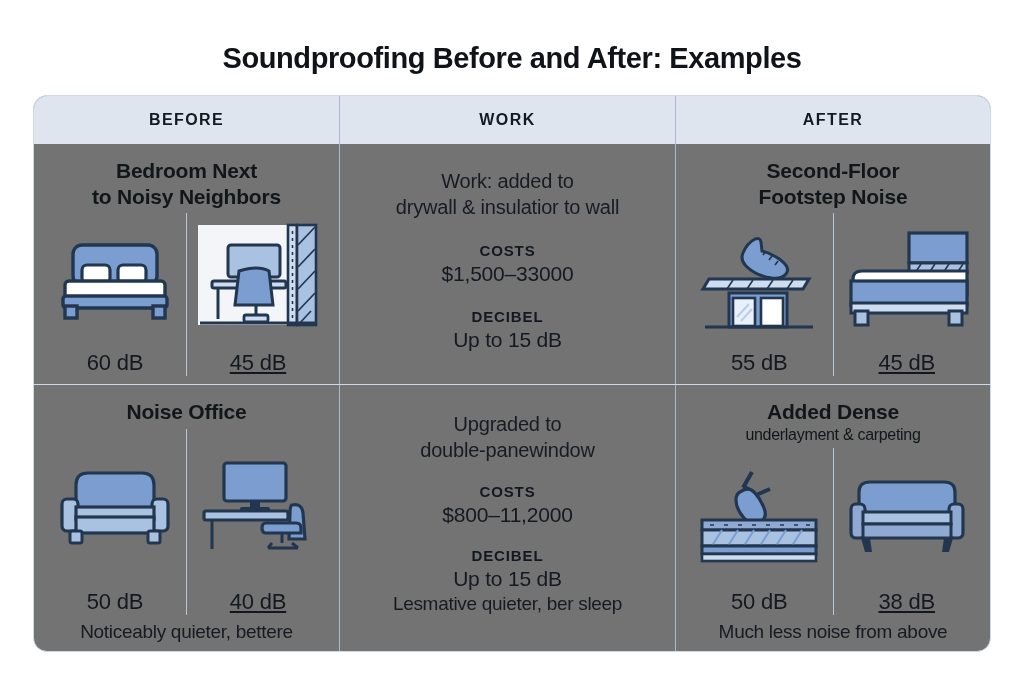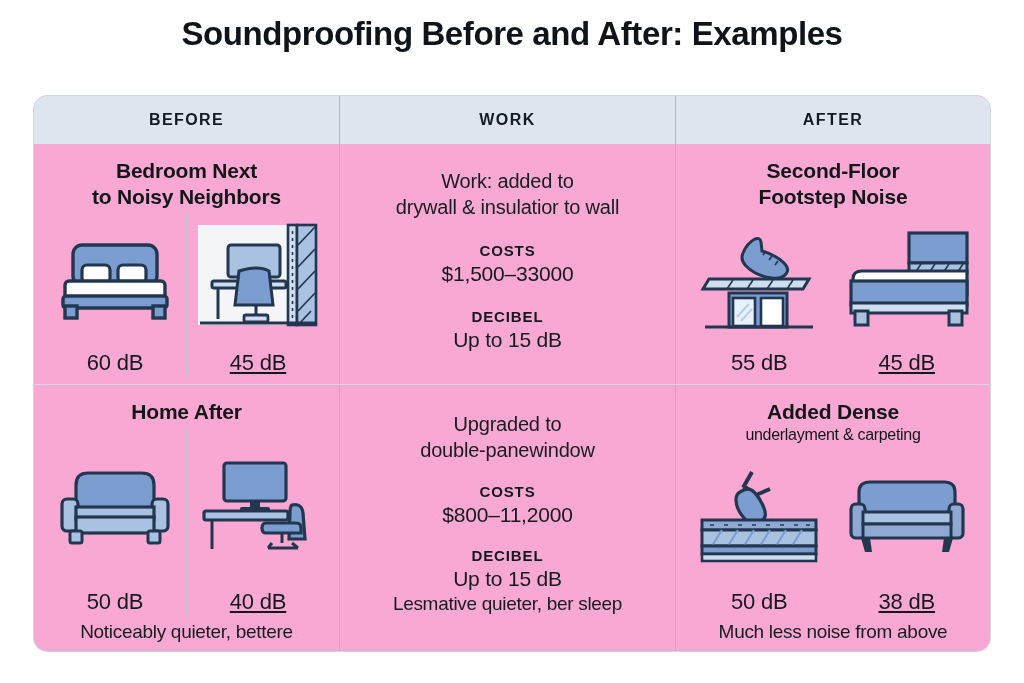--- a/index.html
+++ b/index.html
@@ -18,39 +18,39 @@
   .page {
     position: relative;
     width: 1024px;
     height: 683px;
     box-sizing: border-box;
   }
 
   
   .title {
     text-align: center;
-    font-size: 33px;
+    font-size: 29px;
     font-weight: bold;
     letter-spacing: -0.4px;
     color: #101419;
-    padding-top: 15px;
+    padding-top: 42px;
     line-height: 1.15;
   }
 
   
   .card {
     position: absolute;
     left: 33px;
     top: 95px;
     width: 958px;
     height: 557px;
     box-sizing: border-box;
     border: 1px solid #cfd9e6;
     border-radius: 14px;
-    background: #f9a8d4;
+    background: #737373;
     overflow: hidden;
     display: flex;
     flex-direction: column;
   }
 
   
   .thead {
     display: flex;
     height: 48px;
     background: #dfe5ef;
@@ -326,21 +326,21 @@
               <div class="db">45 dB</div>
             </div>
           </div>
         </div>
       </div>
 
       <div class="row row-2">
 
         <div class="cell col-before">
           <div class="case-title">
-            <span>Home After</span><br>
+            <span>Noise Office</span><br>
           </div>
           <div class="pair">
             <div class="half">
               <div class="icon-wrap">
                 <svg width="118" height="86" viewBox="0 0 118 86">
                   <path d="M20 22 q0 -12 12 -12 h54 q12 0 12 12 v26 h-78 z" fill="#7b9dd0" stroke="#22374f" stroke-width="3.2"></path>
                   <rect x="6" y="36" width="16" height="32" rx="5" fill="#aac2e2" stroke="#22374f" stroke-width="3.2"></rect>
                   <rect x="96" y="36" width="16" height="32" rx="5" fill="#aac2e2" stroke="#22374f" stroke-width="3.2"></rect>
                   <rect x="20" y="44" width="78" height="12" fill="#aac2e2" stroke="#22374f" stroke-width="3.2"></rect>
                   <rect x="20" y="54" width="78" height="16" fill="#aac2e2" stroke="#22374f" stroke-width="3.2"></rect>

